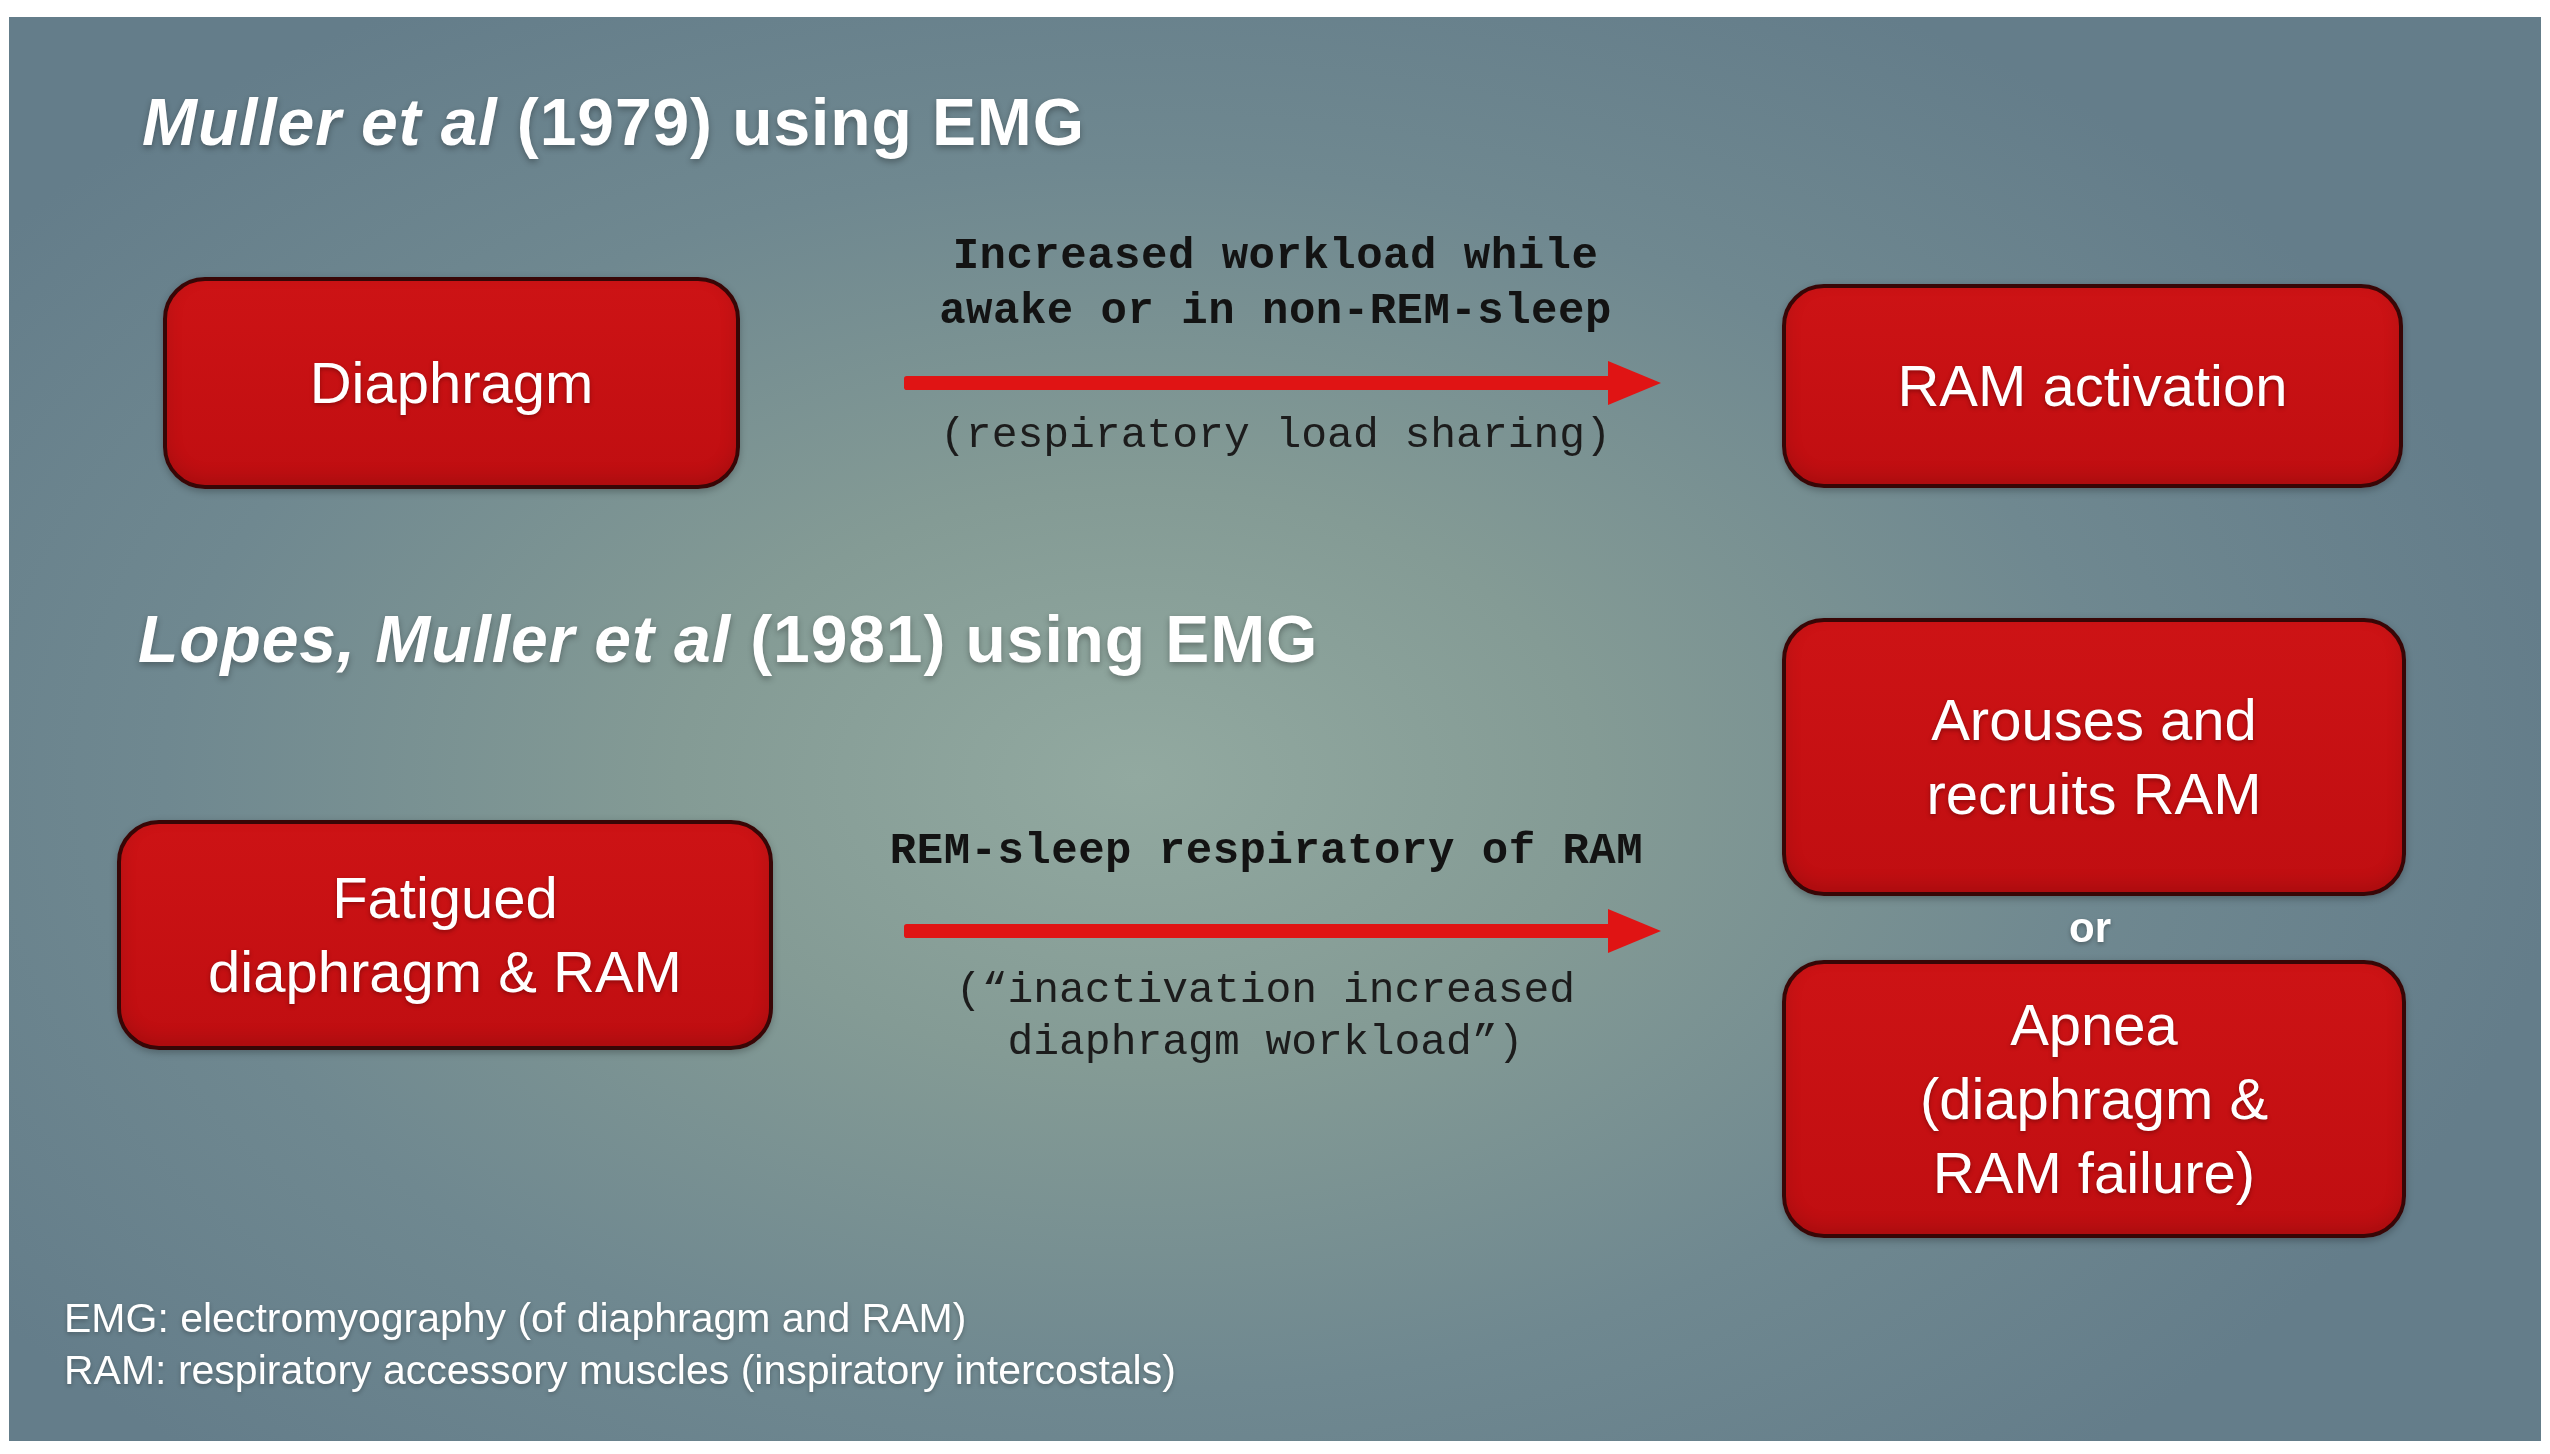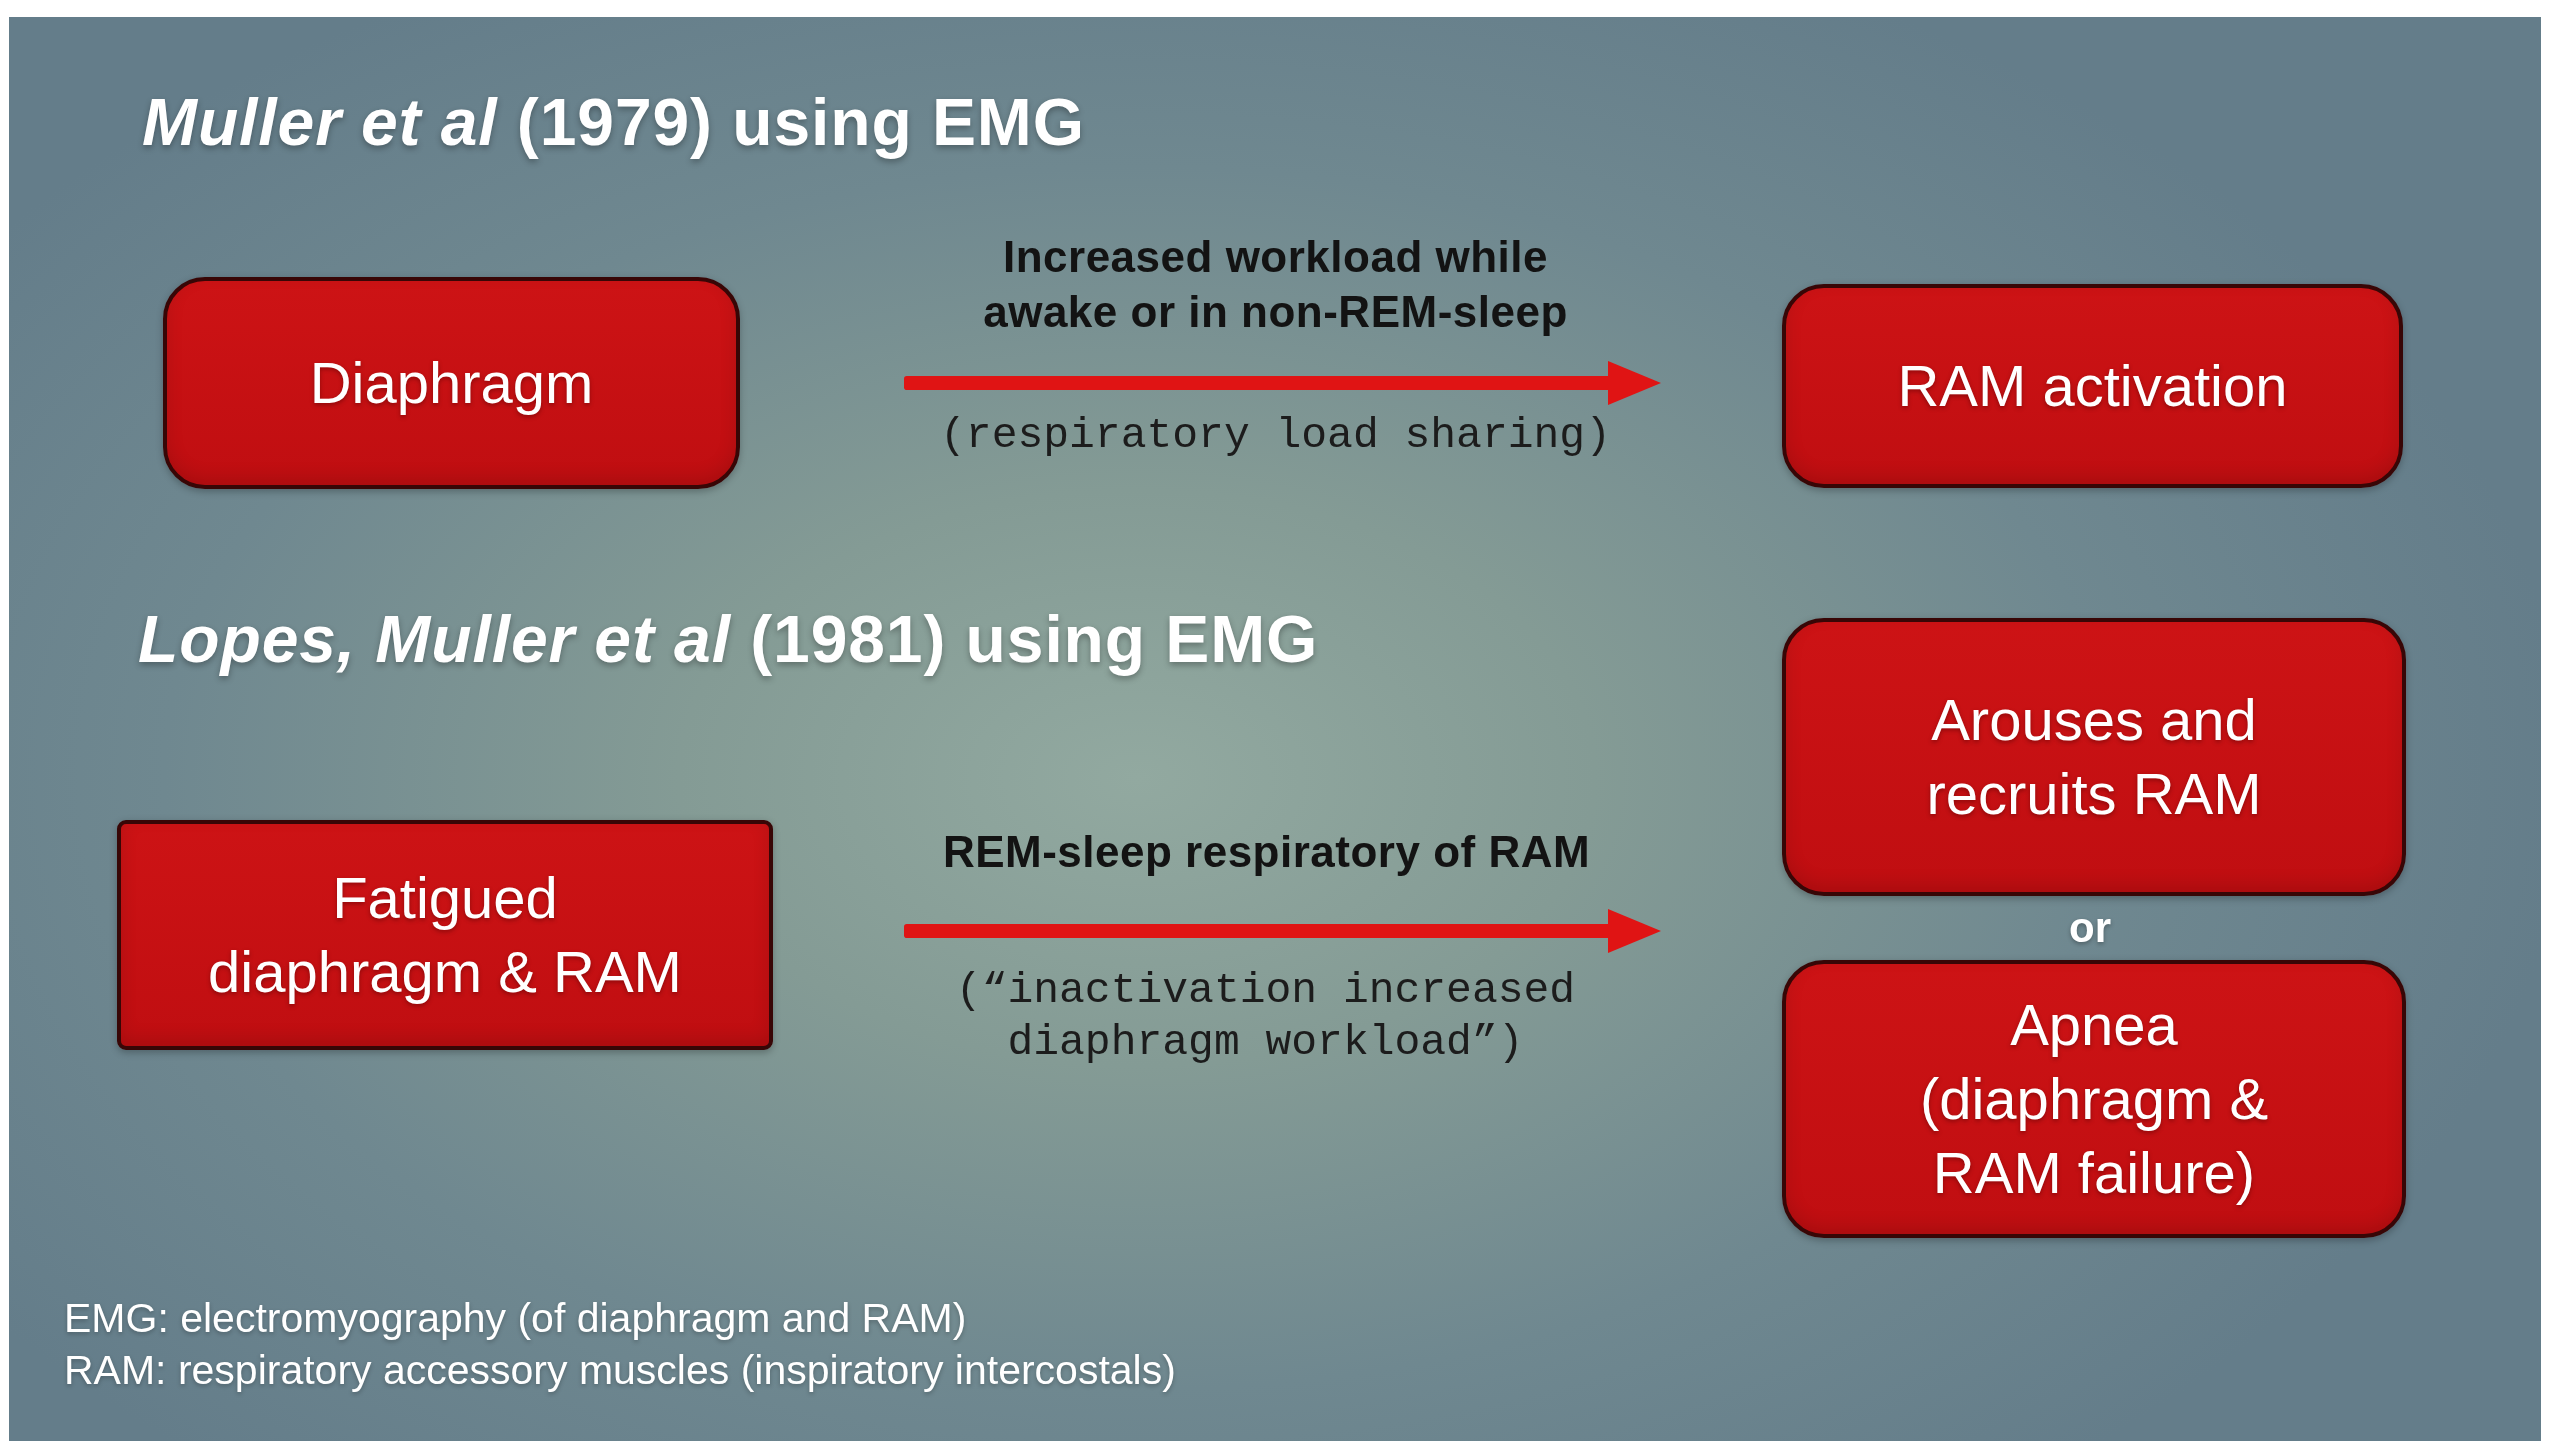--- a/index.html
+++ b/index.html
@@ -23,21 +23,21 @@
   .red-box{
     position:absolute;background:linear-gradient(180deg,#cd1315 0%,#c00e11 100%);
     border:4.6px solid #380606;border-radius:42px;color:#ffffff;
     display:flex;align-items:center;justify-content:center;text-align:center;
     font-size:58px;line-height:1.28;white-space:pre-line;
     text-shadow:0 1.8px 4.6px rgba(70,0,0,0.45);
     box-shadow:0 2.8px 7.3px rgba(0,0,0,0.25), inset 0 -7.3px 16.5px rgba(0,0,0,0.12);
   }
   .lbl-bold{
     position:absolute;font-weight:bold;color:#131313;font-size:44px;
-    line-height:1.26;text-align:center;white-space:pre-line;letter-spacing:0.5px;
+    line-height:1.26;text-align:center;white-space:pre-line;letter-spacing:0.5px;font-family:Liberation Mono, monospace;
   }
   .lbl-reg{
     position:absolute;color:#1c1c1c;font-size:43px;
     line-height:1.22;text-align:center;white-space:pre-line;font-family:Liberation Mono, monospace;
   }
   .arrow-shaft{position:absolute;background:#e01414;height:13.8px;border-radius:2.8px;}
   .arrow-head{
     position:absolute;width:0;height:0;
     border-top:22px solid transparent;border-bottom:22px solid transparent;
     border-left:53px solid #e01414;
@@ -69,21 +69,21 @@
 <div class="arrow-head" style="left:1608px;top:361px;"></div>
 
 <div class="lbl-reg" style="left:927px;top:410px;width:697px;">(respiratory load sharing)</div>
 
 <div class="red-box" style="left:1782px;top:284px;width:613px;height:196px;">RAM activation</div>
 
 <h2 class="section-title" style="left:138px;top:602px;margin:0;">
   <span class="it">Lopes, Muller et al</span><span> (1981) using EMG</span>
 </h2>
 
-<div class="red-box" style="left:117px;top:820px;width:648px;height:222px;border-radius:9px;">Fatigued
+<div class="red-box" style="left:117px;top:820px;width:648px;height:222px;">Fatigued
 diaphragm &amp; RAM</div>
 
 <div class="lbl-bold" style="left:881px;top:824px;width:771px;">REM-sleep respiratory of RAM</div>
 
 <div class="arrow-shaft" style="left:904px;top:924px;width:708px;"></div>
 <div class="arrow-head" style="left:1608px;top:909px;"></div>
 
 <div class="lbl-reg" style="left:917px;top:965px;width:697px;">(“inactivation increased
 diaphragm workload”)</div>
 

